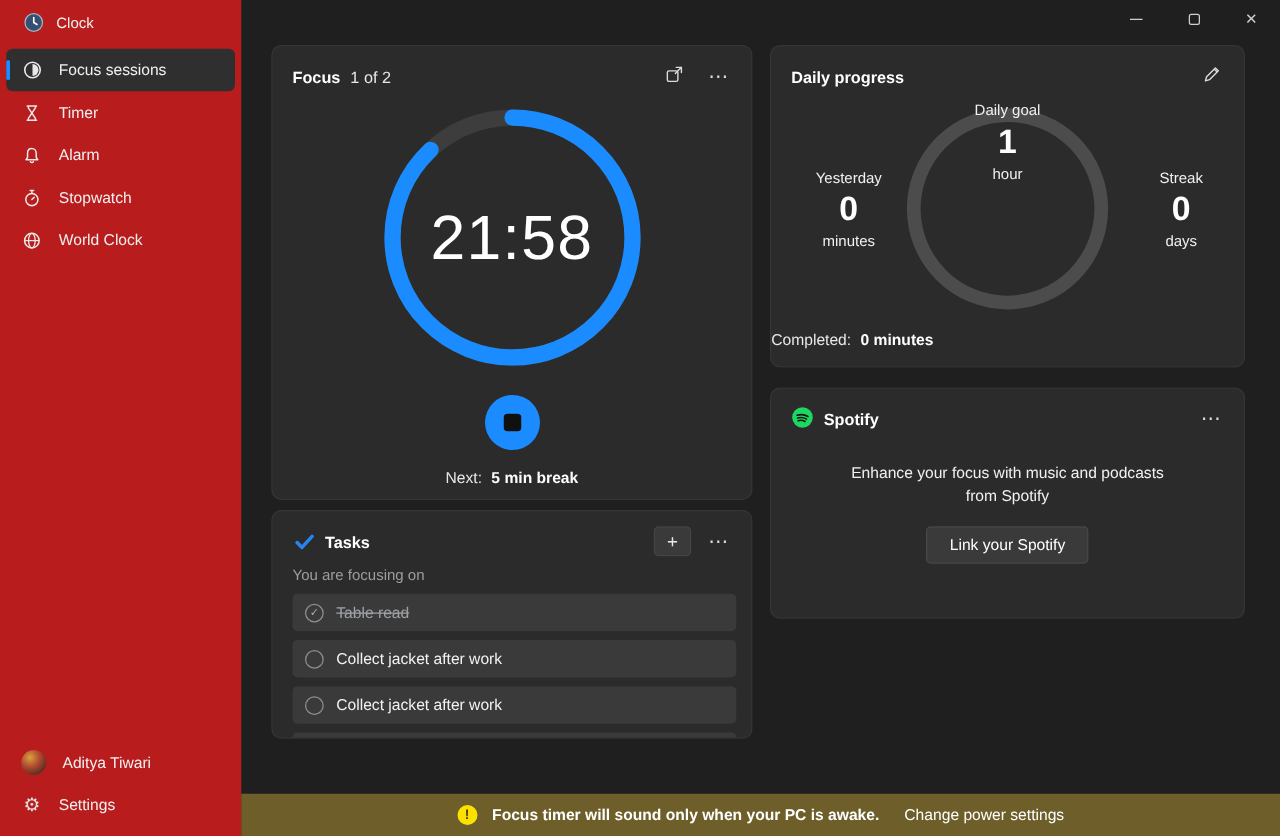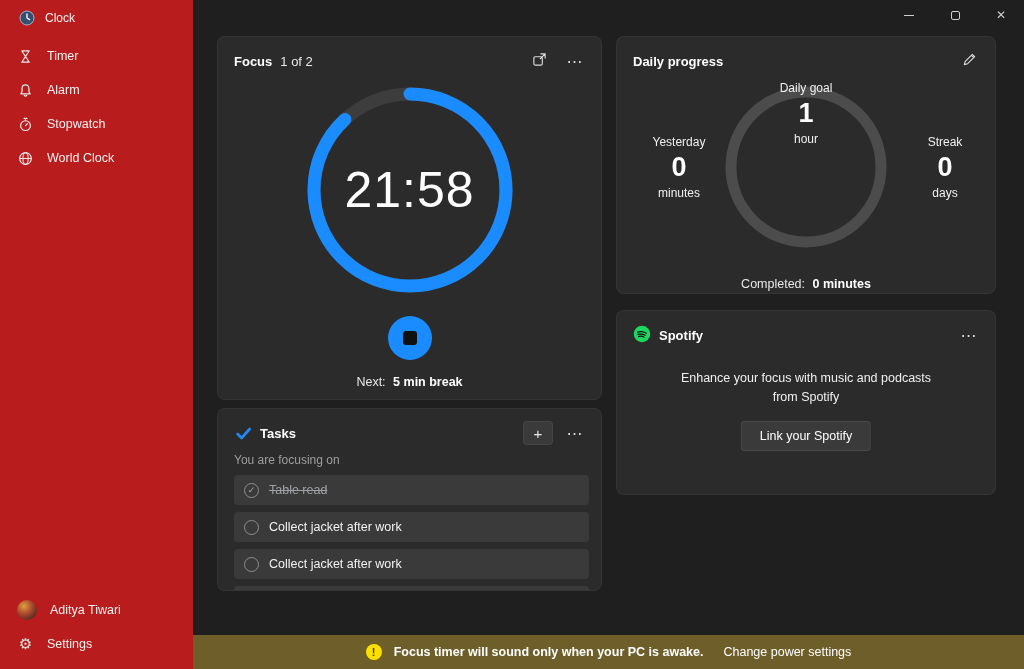--- a/index.html
+++ b/index.html
@@ -107,21 +107,21 @@
   .daily-track { stroke:#4c4c4c; }
   .stat-stack {
     position:absolute; top:98px; text-align:center; width:100px;
   }
   .stat-label { font-size:12px; color:#f0f0f0; }
   .stat-value { font-size:27px; font-weight:700; color:#ffffff; margin:3px 0; }
   .stat-unit { font-size:12px; color:#f0f0f0; }
   .stack-yesterday { left:12px; }
   .stack-streak { right:0px; }
   .goal-stack { position:absolute; inset:0; display:flex; flex-direction:column; align-items:center; }
-  .completed-line { position:absolute; top:240px; left:0; right:0; text-align:center; font-size:12.5px; color:#e8e8e8; }
+  .completed-line { position:absolute; top:228px; left:0; right:0; text-align:left; font-size:12.5px; color:#e8e8e8; }
   .completed-line b { color:#ffffff; margin-left:4px; }
 
   
   .spotify-card { left:616px; top:310px; width:380px; height:185px; }
   .spotify-desc {
     position:absolute; top:58px; left:60px; right:60px; text-align:center;
     font-size:12.5px; line-height:1.55; color:#f0f0f0;
   }
   .spotify-btn {
     position:absolute; top:110px; left:50%; transform:translateX(-50%);
@@ -152,20 +152,30 @@
     <span class="nav-icon">
       <svg width="16" height="16" viewBox="0 0 16 16">
           <circle cx="8" cy="8" r="7" fill="#34506e" stroke="#9fb6cc" stroke-width="1"></circle>
           <path d="M8 4 V8 L10.6 9.6" stroke="#ffffff" stroke-width="1.3" fill="none" stroke-linecap="round"></path>
         </svg>
     </span>
     <span class="app-title">Clock</span>
   </div>
 
   <nav class="nav">
+    <div class="nav-item selected">
+      <span class="pill"></span>
+      <span class="nav-icon">
+        <svg width="16" height="16" viewBox="0 0 16 16">
+            <circle cx="8" cy="8" r="6.2" fill="none" stroke="#e8e8e8" stroke-width="1.3"></circle>
+            <path d="M8 3.2 a4.8 4.8 0 0 1 0 9.6 z" fill="#e8e8e8"></path>
+          </svg>
+      </span>
+      <span class="nav-label">Focus sessions</span>
+    </div>
     <div class="nav-item">
       <span class="nav-icon">
         <svg width="15" height="15" viewBox="0 0 16 16">
             <path d="M4 2 h8 M4 14 h8 M5 2 v1.5 L8 8 L5 12.5 V14 M11 2 v1.5 L8 8 l3 4.5 V14" fill="none" stroke="#e8e8e8" stroke-width="1.3" stroke-linecap="round" stroke-linejoin="round"></path>
           </svg>
       </span>
       <span class="nav-label">Timer</span>
     </div>
     <div class="nav-item">
       <span class="nav-icon">

